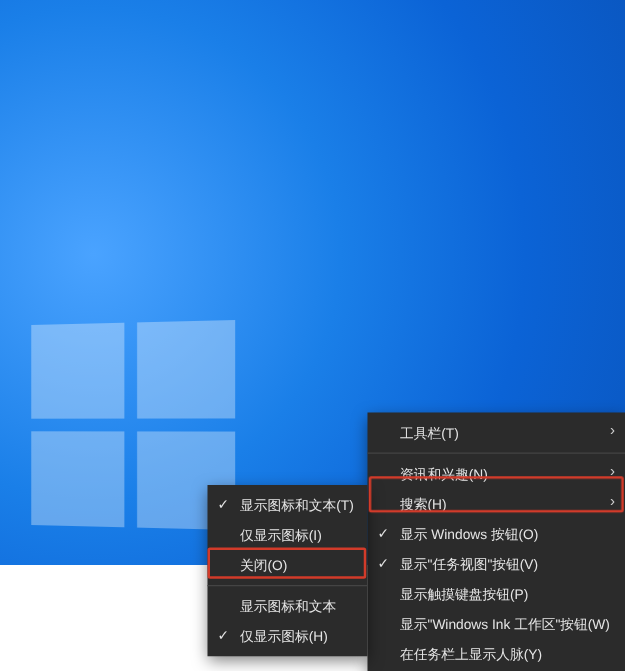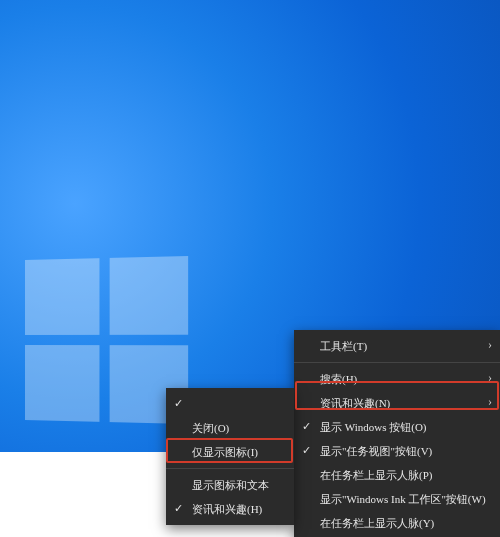--- a/index.html
+++ b/index.html
@@ -1,21 +1,20 @@
 <!DOCTYPE html>
 <html><head>
 <meta charset="utf-8">
 <style>
   * { margin: 0; padding: 0; box-sizing: border-box; }
   html, body { width: 500px; height: 537px; overflow: hidden; font-family: "Microsoft YaHei", "Segoe UI", sans-serif; }
   .desktop {
     width: 500px; height: 452px;
     background: radial-gradient(circle at 15% 45%, #4aa3ff 0%, #1a7fe8 40%, #0b63d6 70%, #0a56bf 100%);
     position: relative;
-    font-family: Liberation Serif, serif;
   }
   .windows-logo {
     position: absolute;
     left: 25px; top: 260px;
     width: 160px; height: 160px;
     display: grid;
     grid-template-columns: 1fr 1fr;
     grid-template-rows: 1fr 1fr;
     gap: 10px;
     transform: perspective(800px) rotateY(-14deg);
@@ -79,61 +78,62 @@
     <div class="pane"></div>
       <div class="pane"></div>
   </div>
 
   <div class="context-menu menu-main">
     <div class="menu-item has-arrow">
       <span>工具栏(T)</span>
     </div>
     <div class="menu-sep"></div>
     <div class="menu-item has-arrow">
-      <span>搜索(H)</span>
+      <span>资讯和兴趣(N)</span>
     </div>
     <div class="menu-item has-arrow">
-      <span>资讯和兴趣(N)</span>
+      <span>搜索(H)</span>
     </div>
     <div class="menu-item">
       <span class="check">✓</span>
       <span>显示 Windows 按钮(O)</span>
     </div>
     <div class="menu-item">
       <span class="check">✓</span>
       <span>显示"任务视图"按钮(V)</span>
     </div>
     <div class="menu-item">
-      <span>在任务栏上显示人脉(P)</span>
+      <span>显示触摸键盘按钮(P)</span>
     </div>
     <div class="menu-item">
       <span>显示"Windows Ink 工作区"按钮(W)</span>
     </div>
     <div class="menu-item">
       <span>在任务栏上显示人脉(Y)</span>
     </div>
 
   </div>
 
   <div class="context-menu submenu">
     <div class="menu-item">
       <span class="check">✓</span>
+      <span>显示图标和文本(T)</span>
+    </div>
+    <div class="menu-item">
+      <span>仅显示图标(I)</span>
     </div>
     <div class="menu-item">
       <span>关闭(O)</span>
-    </div>
-    <div class="menu-item">
-      <span>仅显示图标(I)</span>
     </div>
     <div class="menu-sep"></div>
     <div class="menu-item">
       <span>显示图标和文本</span>
     </div>
     <div class="menu-item">
       <span class="check">✓</span>
-      <span>资讯和兴趣(H)</span>
+      <span>仅显示图标(H)</span>
     </div>
   </div>
 
   <div class="highlight-box" style="left:166px; top:438px; width:127px; height:25px;"></div>
   <div class="highlight-box" style="left:295px; top:381px; width:204px; height:29px;"></div>
 
 </div>
 
 </body></html>

